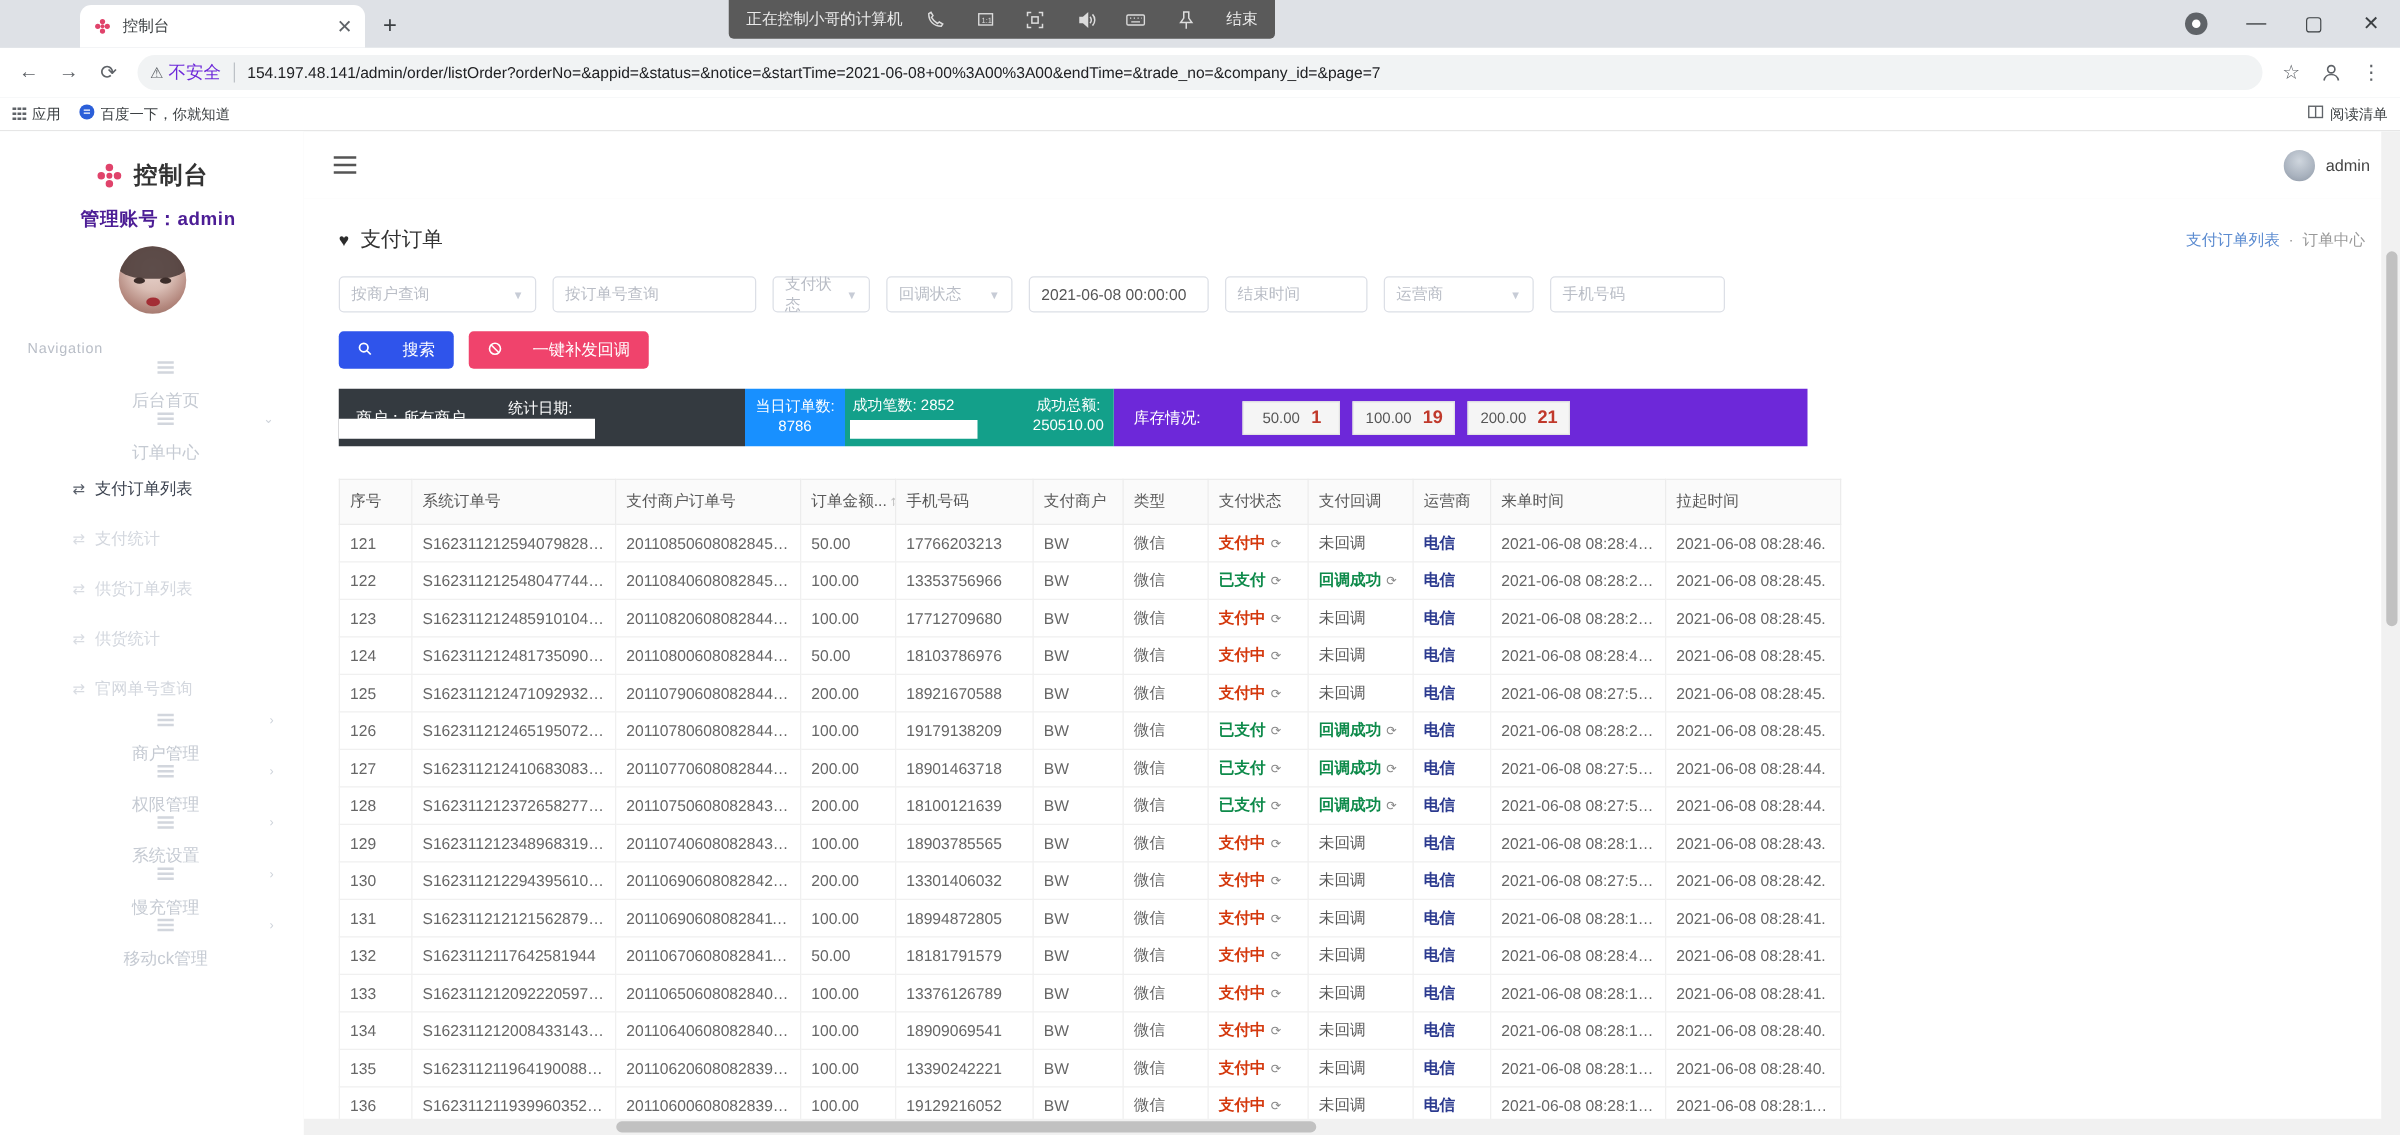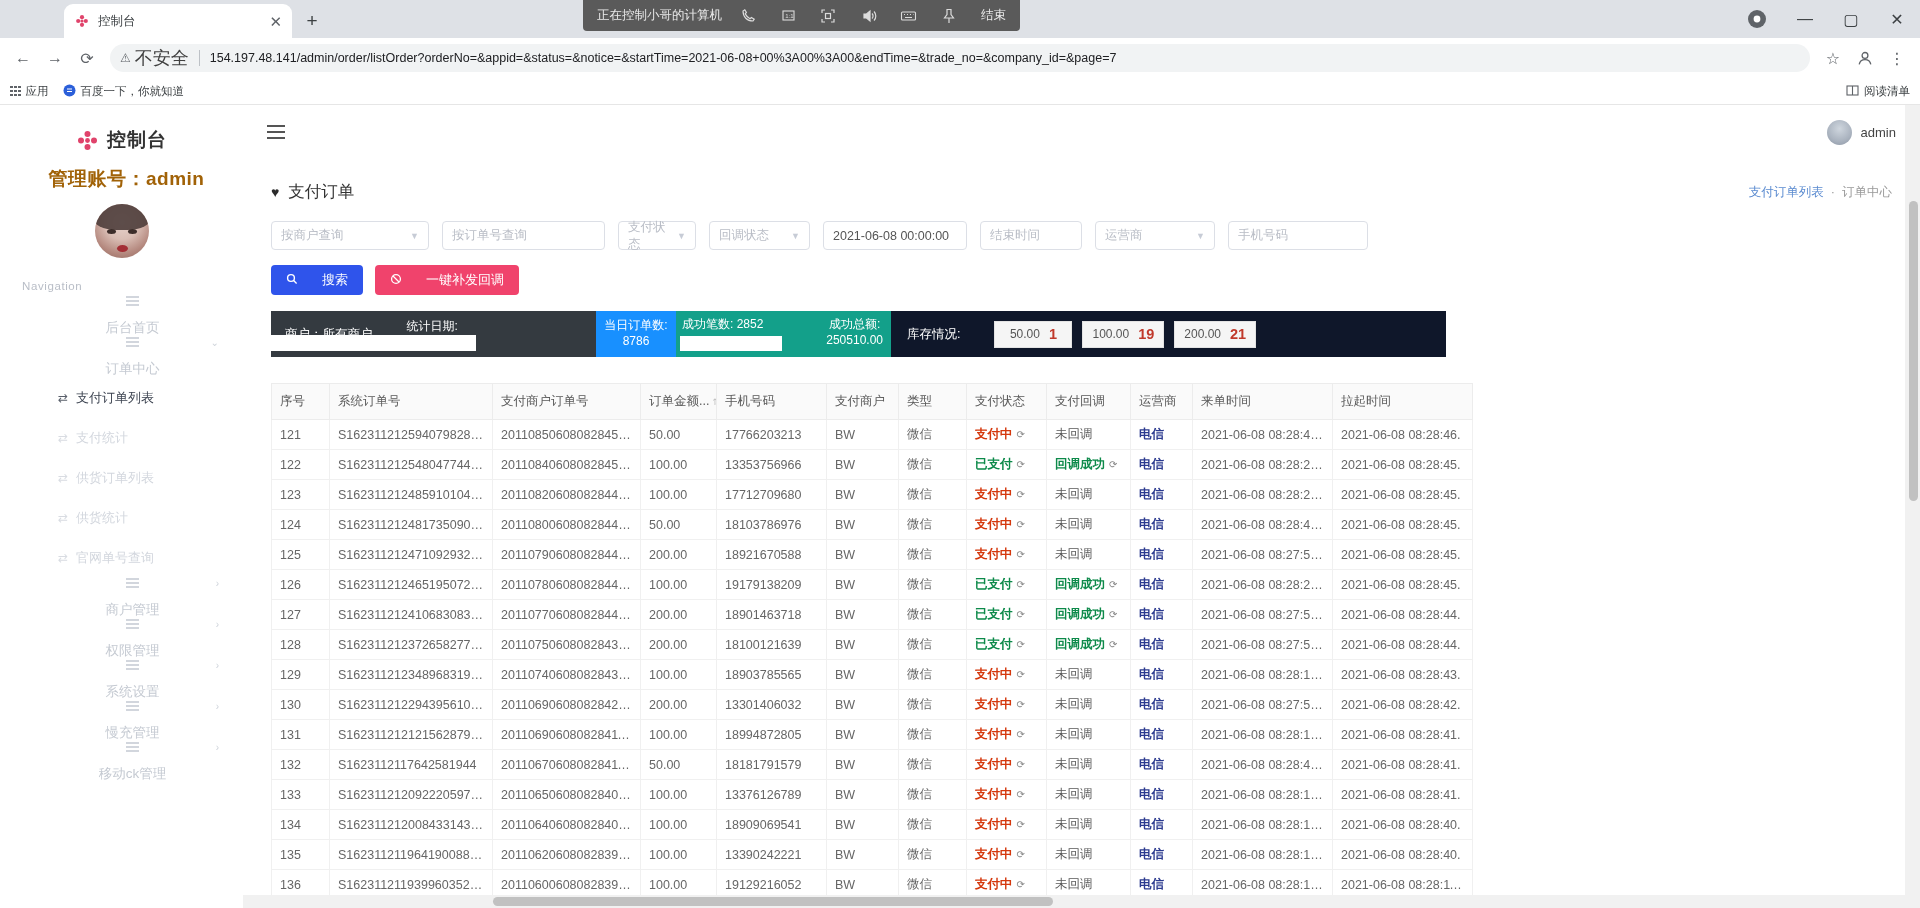--- a/index.html
+++ b/index.html
@@ -48,21 +48,21 @@
 
   .toolbar {
     height: 40px; background:#fff; display:flex; align-items:center; padding: 0 8px; gap:2px; flex:none;
   }
   .tb-ico { width:30px; height:30px; display:flex; align-items:center; justify-content:center; color:#5f6368; cursor:pointer; border-radius:50%; }
   .omnibox {
     flex:1; height:28px; background:#f1f3f4; border-radius:14px; display:flex; align-items:center;
     padding: 0 10px; margin: 0 6px; gap:6px; min-width:0;
   }
   .omnibox .sec { display:flex; align-items:center; gap:4px; flex:none; }
-  .sec-text { font-size:18px; color:#404040; }
+  .sec-text { font-size:14px; color:#6d28d9; }
   .sec-divider { width:1px; height:16px; background:#bdc1c6; margin:0 4px; }
   .url-text { font-size:12.5px; color:#202124; white-space:nowrap; overflow:hidden; text-overflow:clip; flex:1; }
 
   .bookmarks {
     height: 27px; background:#fff; display:flex; align-items:center; padding:0 10px; gap:14px;
     border-bottom:1px solid #e6e6e6; flex:none; position:relative;
   }
   .bm { display:flex; align-items:center; gap:5px; font-size:11.5px; color:#3c4043; cursor:pointer; }
   .bm-grid { display:grid; grid-template-columns: repeat(3, 2.5px); grid-gap:1.5px; }
   .bm-grid i { width:2.5px; height:2.5px; background:#5f6368; display:block; }
@@ -72,21 +72,21 @@
   .page { flex:1; display:flex; background:#fff; overflow:hidden; position:relative; }
 
   
   .sidebar {
     width: 243px; flex:none; background:#fff; padding-top: 8px;
     display:flex; flex-direction:column; align-items:center; overflow:hidden;
   }
   .brand { display:flex; align-items:center; justify-content:center; gap:9px; margin-top:14px; }
   .brand-logo { width:22px; height:22px; display:flex; align-items:center; justify-content:center; }
   .brand-text { font-size:19px; color:#333; font-weight:bold; letter-spacing:1px; }
-  .acct { margin-top:13px; font-size:19px; color:#a16207; font-weight:bold; letter-spacing:0.5px;margin-left:10px;}
+  .acct { margin-top:13px; font-size:15px; color:#4c1d95; font-weight:bold; letter-spacing:0.5px;margin-left:10px;}
   .acct .acct-val { font-weight:bold; }
   .avatar {
     width:54px; height:54px; border-radius:50%; margin-top:12px; overflow:hidden;
     background: radial-gradient(circle at 50% 34%, #e8d3cc 0%, #d9bdb4 38%, #b4887e 70%, #8a6258 100%);
     position:relative;
   }
   .avatar .hair {
     position:absolute; left:-2px; top:-4px; width:58px; height:30px; border-radius:50% 50% 40% 40%;
     background:#4a3a38; opacity:0.88;
   }
@@ -137,21 +137,21 @@
 
   .filters { display:flex; gap:13px; flex-wrap:nowrap; align-items:center; }
   .fld {
     height:29px; border:1px solid #dcdfe6; border-radius:4px; background:#fff;
     display:flex; align-items:center; padding: 0 9px; font-size:12.5px; color:#b9bdc6;
   }
   .fld.sel { justify-content:space-between; }
   .fld .chev { color:#c7ccd6; font-size:9px; margin-left:8px;}
   .w-sel1 { width:158px; } .w-txt1 { width:163px; }
   .w-sel2 { width:78px; } .w-sel3 { width:101px; }
-  .w-date1 { width:144px; } .w-date2 { width:102px; }
+  .w-date1 { width:144px; } .w-date2 { width:114px; }
   .w-sel4 { width:120px; } .w-txt2 { width:140px; }
 
   .btnrow { display:flex; gap:12px; margin-top:15px; }
   .btn {
     height:30px; border-radius:4px; display:flex; align-items:center; gap:24px;
     padding: 0 15px; font-size:13px; color:#fff; cursor:pointer; border:none;
   }
   .btn-search { background:#2f54eb; }
   .btn-callback { background:#f0436c; }
 
@@ -172,21 +172,21 @@
     background:#13a08a; color:#fff; flex:0 0 215px; display:flex; align-items:flex-start;
     justify-content:space-between; font-size:12px; padding: 6px 8px 0 6px; position:relative;
   }
   .teal-c { display:flex; flex-direction:column; align-items:center; line-height:1.3;}
   .teal-white-bar { position:absolute; left:4px; bottom:6px; width:102px; height:15px; background:#fff; }
   .stat-orange {
     position:absolute; left:405px; bottom:-14px; width:373px; height:19px; background:#f56a20;
     color:#fff; display:flex; align-items:center; gap:40px; padding-left:12px; font-size:11.5px;
   }
   .stat-green {
-    background:#0f172a; flex:1; display:flex; align-items:center; gap:10px; padding: 0 10px 0 16px;
+    background:#6d28d9; flex:1; display:flex; align-items:center; gap:10px; padding: 0 10px 0 16px;
     color:#fff; font-size:12.5px;
   }
   .stock-box {
     background:#f5f5f5; border:1px solid #e3e3e3; height:27px; min-width:78px; display:flex;
     align-items:center; justify-content:center; gap:9px; padding: 0 9px;
   }
   .stock-amt { font-size:12px; color:#555; }
   .stock-cnt { font-size:14.5px; color:#c0392b; font-weight:bold; }
 
   

